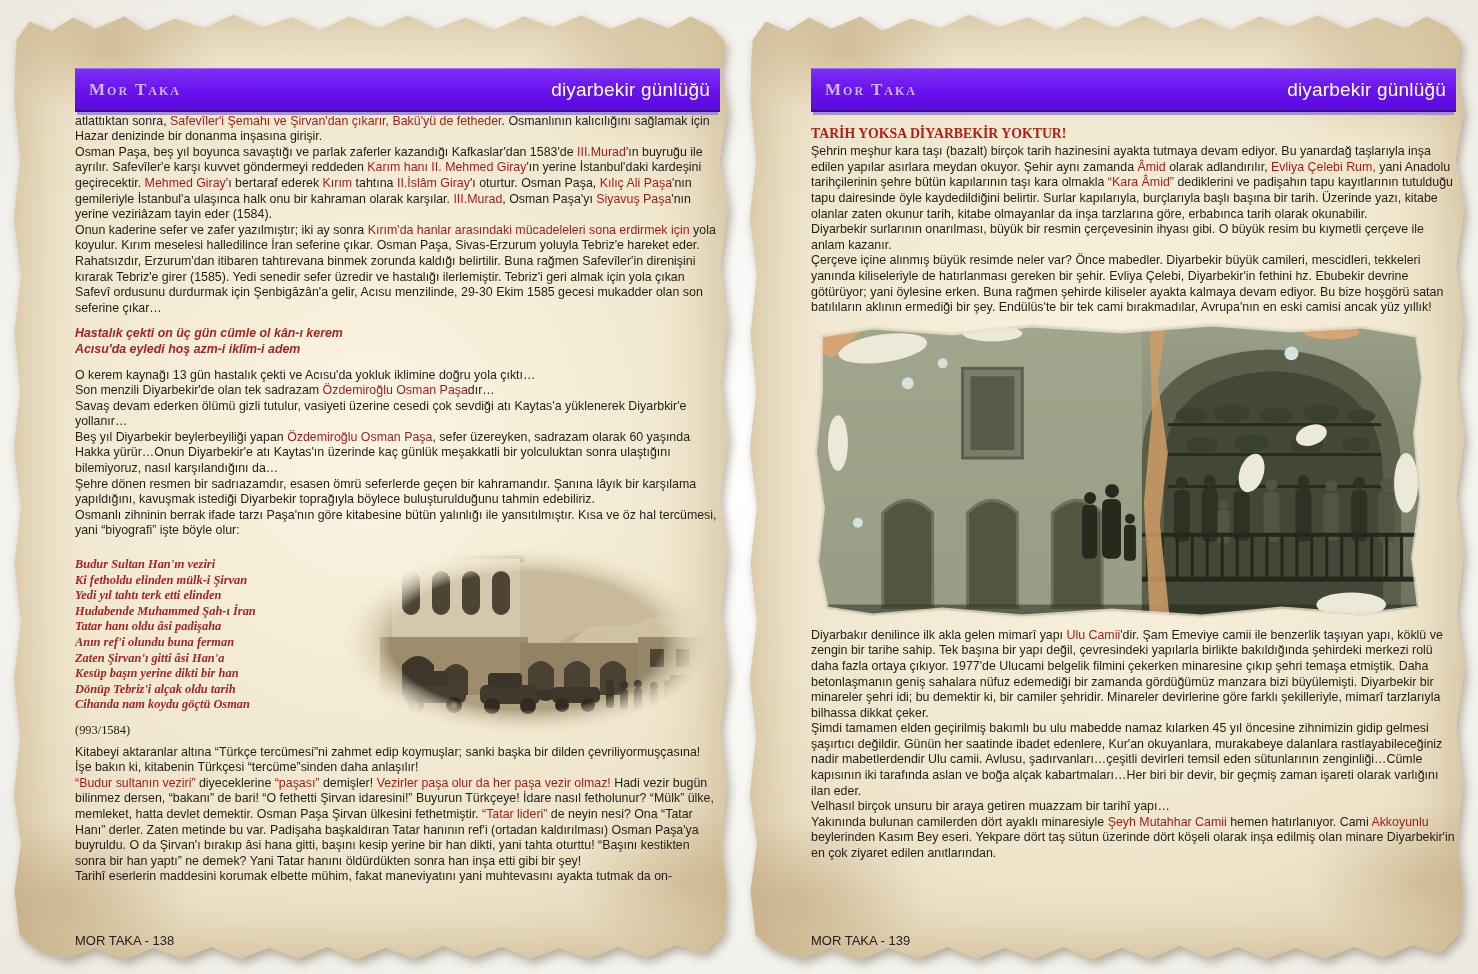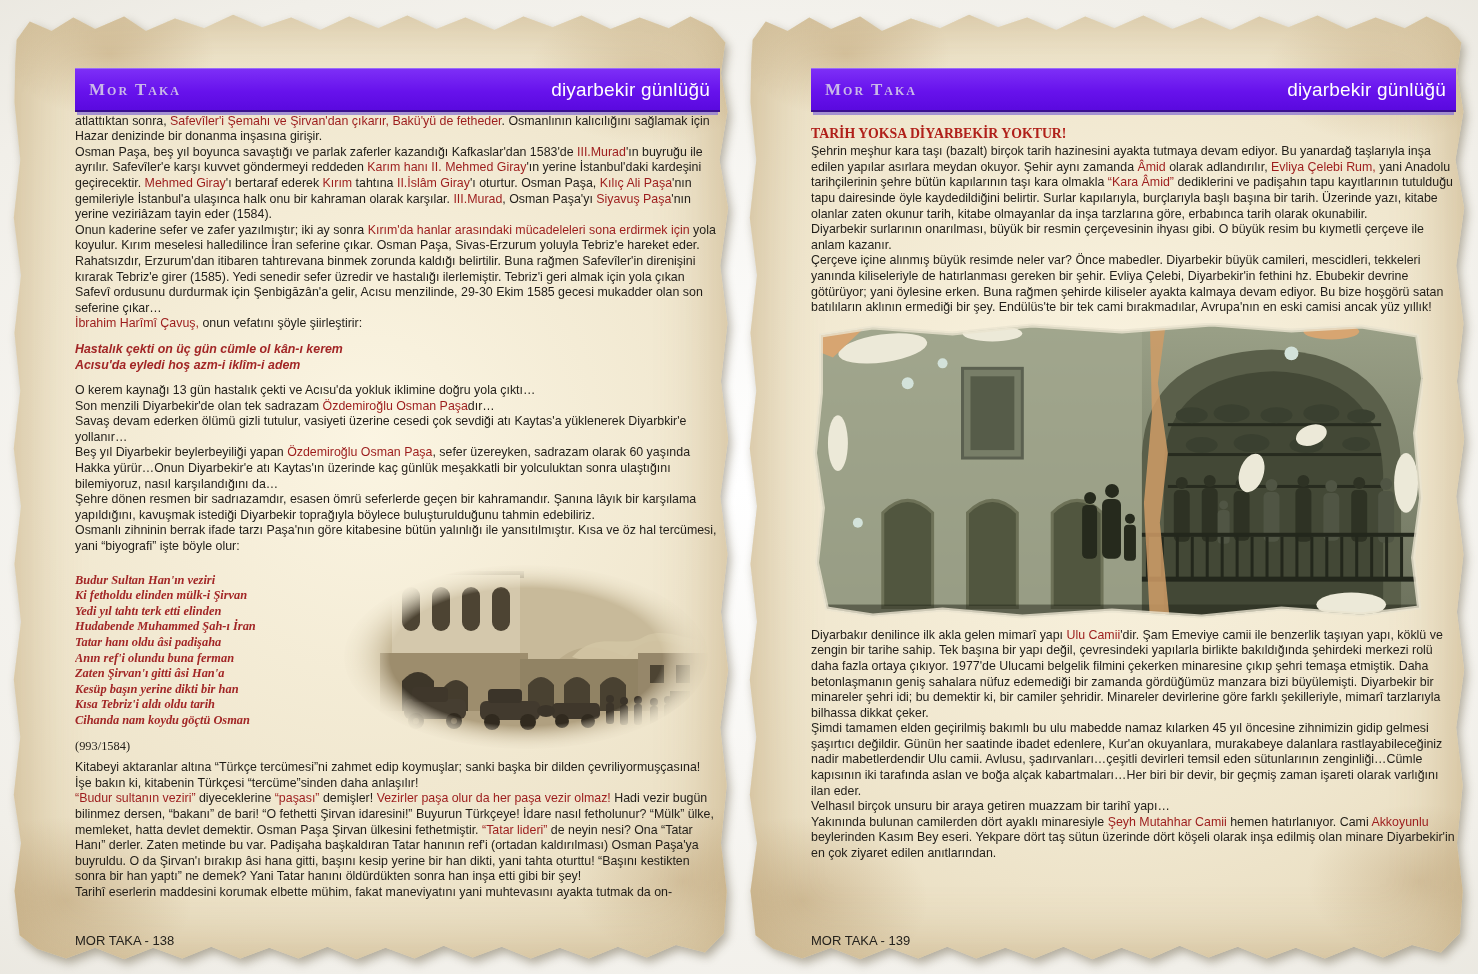--- a/index.html
+++ b/index.html
@@ -53,21 +53,20 @@
   <div class="page-wrap" id="left-wrap">
     <div class="page torn">
       <div class="bar">
         <span class="logo">Mor Taka</span>
         <span class="section">diyarbekir günlüğü</span>
       </div>
       <div class="body">
         <p class="para"><span>açılır. </span><span class="seg-r">Lala Mustafa Paşa</span><span> zaferlerin ardından Osman Paşa'yı vezir rütbesine yükseltir. Osman Paşa, bir hayli badire atlattıktan sonra, </span><span class="seg-r">Safevîler'i Şemahı ve Şirvan'dan çıkarır, Bakü'yü de fetheder</span><span>. Osmanlının kalıcılığını sağlamak için Hazar denizinde bir donanma inşasına girişir.</span></p>
         <p class="para"><span>Osman Paşa, beş yıl boyunca savaştığı ve parlak zaferler kazandığı Kafkaslar'dan 1583'de </span><span class="seg-r">III.Murad</span><span>'ın buyruğu ile ayrılır. Safevîler'e karşı kuvvet göndermeyi reddeden </span><span class="seg-r">Karım hanı II. Mehmed Giray</span><span>'ın yerine İstanbul'daki kardeşini geçirecektir. </span><span class="seg-r">Mehmed Giray</span><span>'ı bertaraf ederek </span><span class="seg-r">Kırım</span><span> tahtına </span><span class="seg-r">II.İslâm Giray</span><span>'ı oturtur. Osman Paşa, </span><span class="seg-r">Kılıç Ali Paşa</span><span>'nın gemileriyle İstanbul'a ulaşınca halk onu bir kahraman olarak karşılar. </span><span class="seg-r">III.Murad</span><span>, Osman Paşa'yı </span><span class="seg-r">Siyavuş Paşa</span><span>'nın yerine veziriâzam tayin eder (1584).</span></p>
         <p class="para"><span>Onun kaderine sefer ve zafer yazılmıştır; iki ay sonra </span><span class="seg-r">Kırım'da hanlar arasındaki mücadeleleri sona erdirmek için</span><span> yola koyulur. Kırım meselesi halledilince İran seferine çıkar. Osman Paşa, Sivas-Erzurum yoluyla Tebriz'e hareket eder. Rahatsızdır, Erzurum'dan itibaren tahtırevana binmek zorunda kaldığı belirtilir. Buna rağmen Safevîler'in direnişini kırarak Tebriz'e girer (1585). Yedi senedir sefer üzredir ve hastalığı ilerlemiştir. Tebriz'i geri almak için yola çıkan Safevî ordusunu durdurmak için Şenbigāzân'a gelir, Acısu menzilinde, 29-30 Ekim 1585 gecesi mukadder olan son seferine çıkar…</span></p>
-        <p class="para"><span class="seg-r">İbrahim Harîmî Çavuş,</span><span> onun vefatını şöyle şiirleştirir:</span></p>
         <div class="poem">
             <div>Hastalık çekti on üç gün cümle ol kân-ı kerem</div>
             <div>Acısu'da eyledi hoş azm-i iklîm-i adem</div>
           </div>
         <p class="para"><span>O kerem kaynağı 13 gün hastalık çekti ve Acısu'da yokluk iklimine doğru yola çıktı…</span></p>
         <p class="para"><span>Son menzili Diyarbekir'de olan tek sadrazam </span><span class="seg-r">Özdemiroğlu Osman Paşa</span><span>dır…</span></p>
         <p class="para"><span>Savaş devam ederken ölümü gizli tutulur, vasiyeti üzerine cesedi çok sevdiği atı Kaytas'a yüklenerek Diyarbkir'e yollanır…</span></p>
         <p class="para"><span>Beş yıl Diyarbekir beylerbeyiliği yapan </span><span class="seg-r">Özdemiroğlu Osman Paşa</span><span>, sefer üzereyken, sadrazam olarak 60 yaşında Hakka yürür…Onun Diyarbekir'e atı Kaytas'ın üzerinde kaç günlük meşakkatli bir yolculuktan sonra ulaştığını bilemiyoruz, nasıl karşılandığını da…</span></p>
         <p class="para"><span>Şehre dönen resmen bir sadrıazamdır, esasen ömrü seferlerde geçen bir kahramandır. Şanına lâyık bir karşılama yapıldığını, kavuşmak istediği Diyarbekir toprağıyla böylece buluşturulduğunu tahmin edebiliriz.</span></p>
         <p class="para"><span>Osmanlı zihninin berrak ifade tarzı Paşa'nın göre kitabesine bütün yalınlığı ile yansıtılmıştır. Kısa ve öz hal tercümesi, yani “biyografi” işte böyle olur:</span></p>
@@ -76,21 +75,21 @@
           <div class="poem-col">
             <div class="poem">
                 <div>Budur Sultan Han'ın veziri</div>
                 <div>Ki fetholdu elinden mülk-i Şirvan</div>
                 <div>Yedi yıl tahtı terk etti elinden</div>
                 <div>Hudabende Muhammed Şah-ı İran</div>
                 <div>Tatar hanı oldu âsi padişaha</div>
                 <div>Anın ref'i olundu buna ferman</div>
                 <div>Zaten Şirvan'ı gitti âsi Han'a</div>
                 <div>Kesüp başın yerine dikti bir han</div>
-                <div>Kısa Tebriz'i aldı oldu tarih</div>
+                <div>Dönüp Tebriz'i alçak oldu tarih</div>
                 <div>Cihanda nam koydu göçtü Osman</div>
               </div>
             <div class="poem-date">(993/1584)</div>
           </div>
           <div class="oval-photo">
             <svg viewBox="0 0 372 192" xmlns="http://www.w3.org/2000/svg" aria-hidden="true">
               <defs>
                 <radialGradient id="vigL" cx="50%" cy="50%" r="52%">
                   <stop offset="0%" stop-color="#fff"></stop>
                   <stop offset="72%" stop-color="#fff"></stop>

